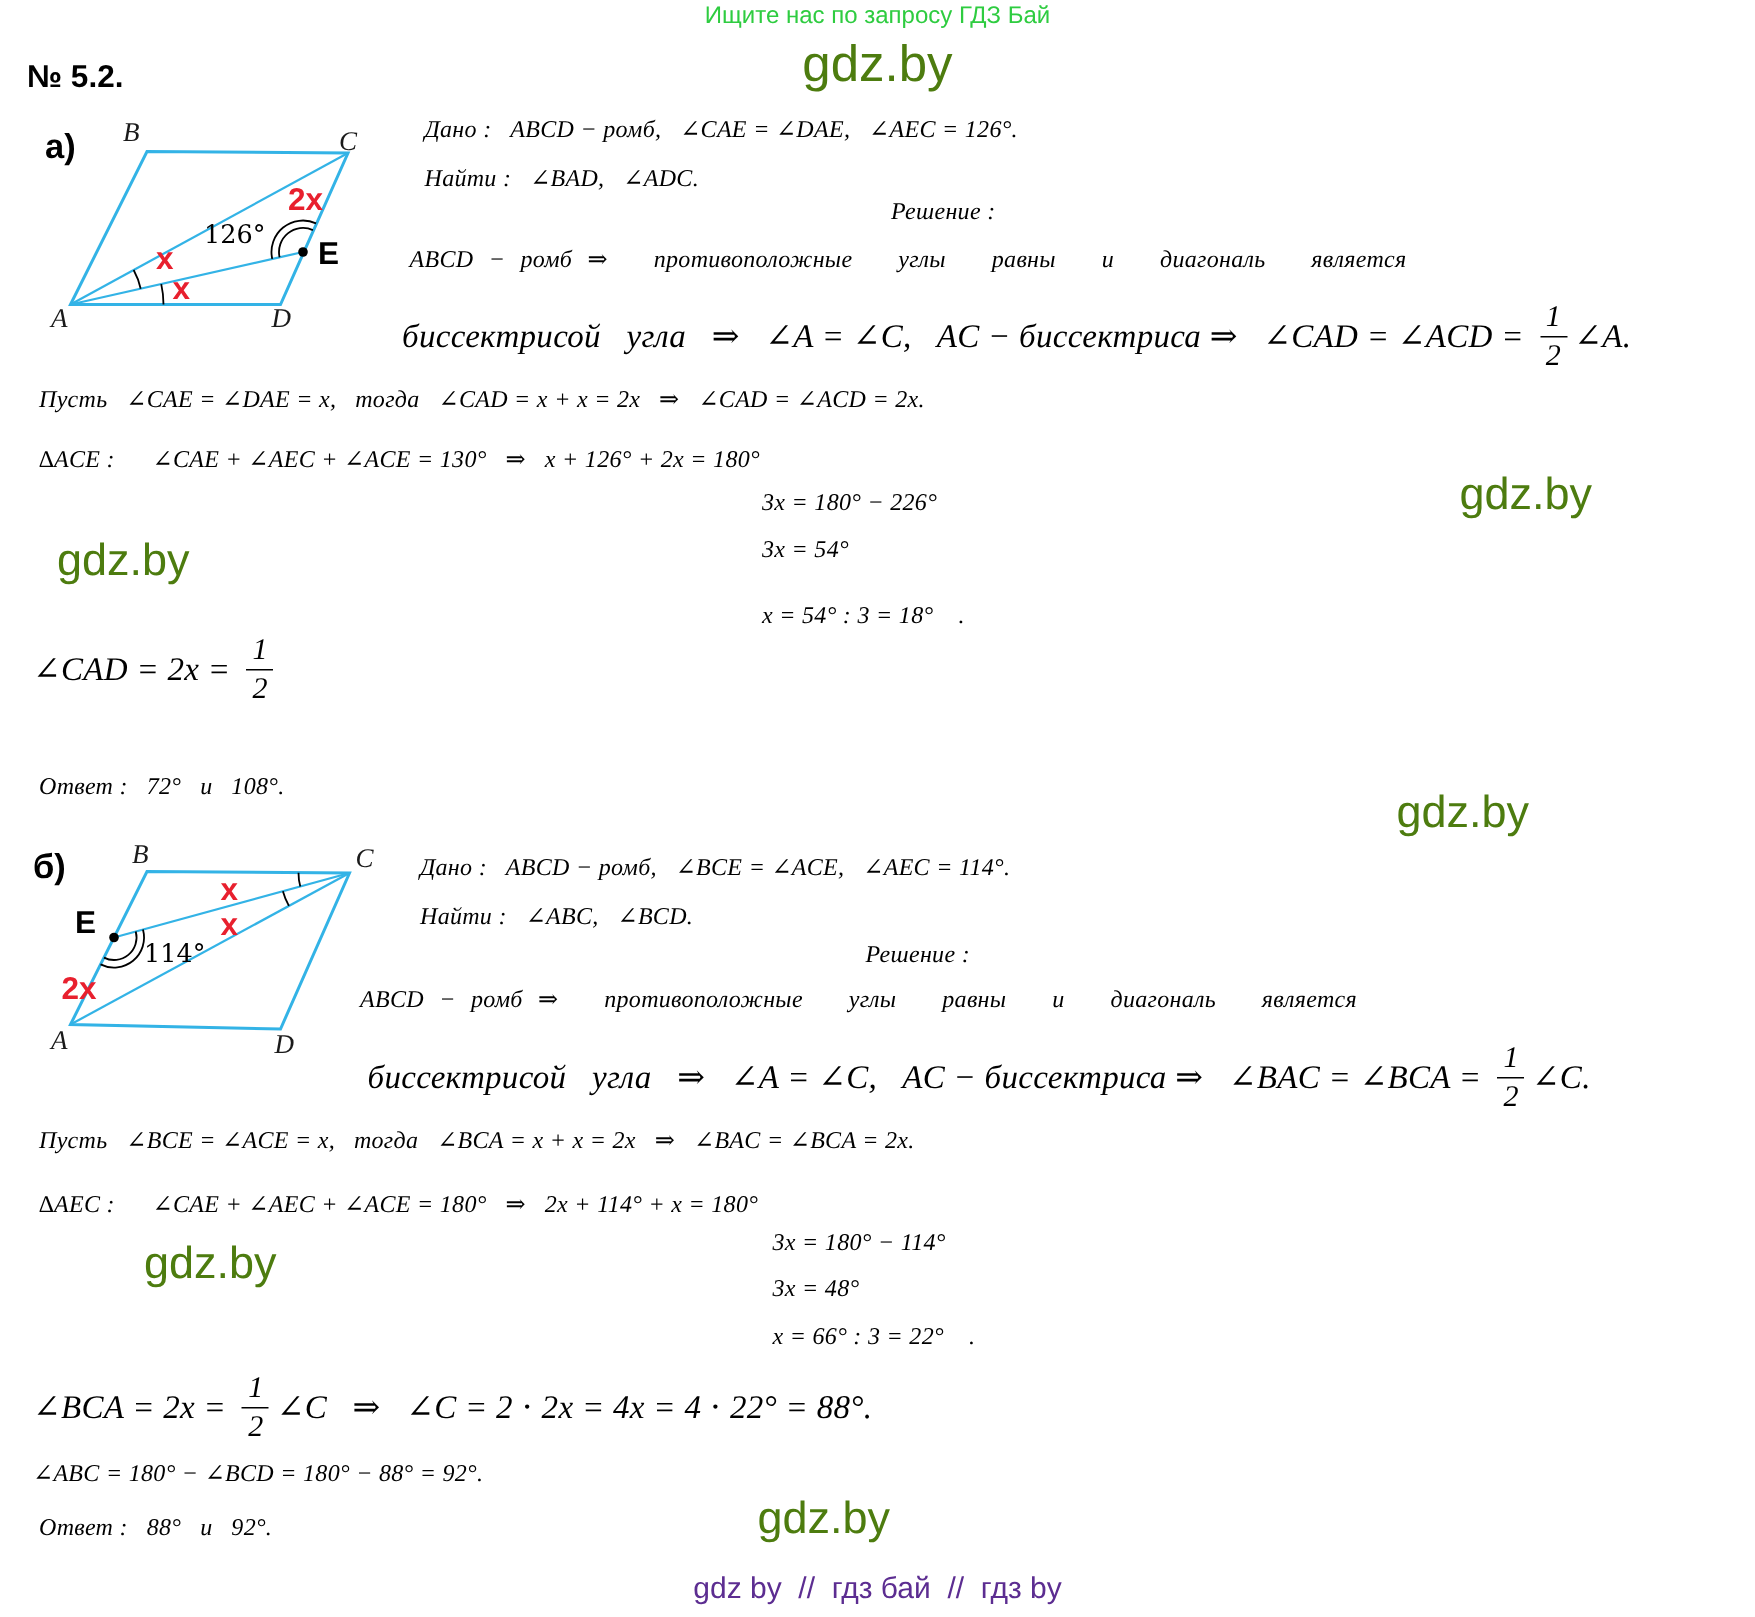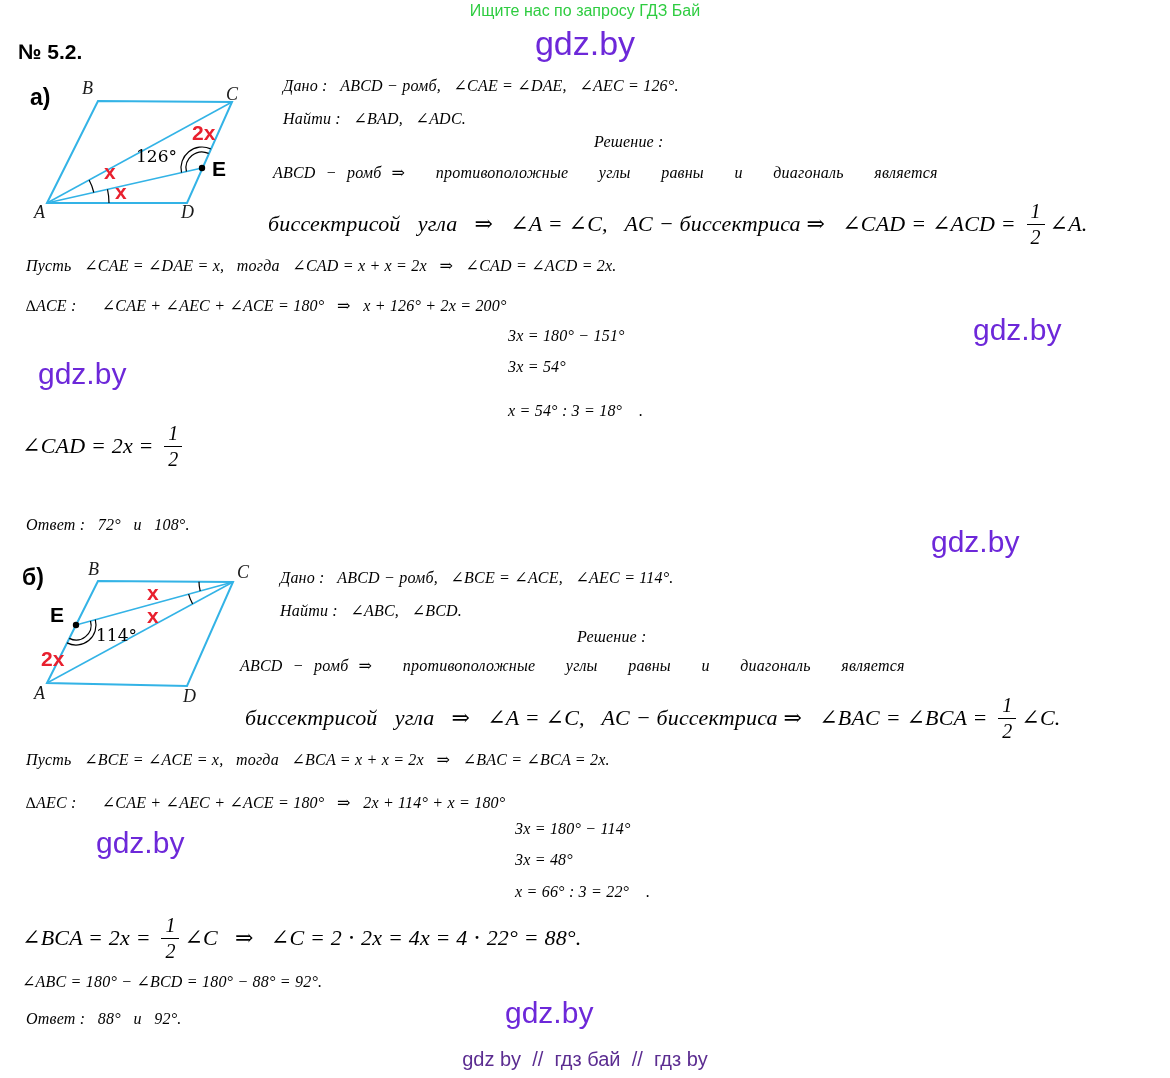--- a/index.html
+++ b/index.html
@@ -8,21 +8,21 @@
     font-family:"Liberation Serif","DejaVu Serif",serif; color:#000;
     overflow:hidden;
   }
   .promo {
     position:absolute; top:2px; left:0; right:0; text-align:center;
     font-family:"Liberation Sans","DejaVu Sans",sans-serif;
     font-size:16px; color:#2ecc40;
   }
   .wm {
     position:absolute; font-family:"Liberation Sans","DejaVu Sans",sans-serif;
-    font-size:30px; color:#6d28d9; white-space:pre;
+    font-size:30px; color:#4d7c0f; white-space:pre;
   }
   .wm.big { font-size:34px; }
   .wm.center { left:0; right:0; text-align:center; }
   .prob-num {
     position:absolute; left:18px; top:40px;
     font-family:"Liberation Sans","DejaVu Sans",sans-serif;
     font-weight:bold; font-size:21px;
   }
   .part-label {
     position:absolute;
@@ -94,22 +94,22 @@
   <div class="fline" style="left:268px; top:196px;">
     <span class="txt">биссектрисой   угла   ⇒   ∠A = ∠C,   AC − биссектриса ⇒   ∠CAD = ∠ACD = </span>
     <span class="frac">
       <span class="num">1</span>
       <span class="den">2</span>
     </span>
     <span class="txt">∠A.</span>
   </div>
 
   <div class="math" style="left:26px; top:256px;">Пусть   ∠CAE = ∠DAE = x,   тогда   ∠CAD = x + x = 2x   ⇒   ∠CAD = ∠ACD = 2x.</div>
-  <div class="math" style="left:26px; top:296px;">∆ACE :      ∠CAE + ∠AEC + ∠ACE = 180°   ⇒   x + 126° + 2x = 200°</div>
-  <div class="math" style="left:508px; top:327px;">3x = 180° − 151°</div>
+  <div class="math" style="left:26px; top:296px;">∆ACE :      ∠CAE + ∠AEC + ∠ACE = 130°   ⇒   x + 126° + 2x = 180°</div>
+  <div class="math" style="left:508px; top:327px;">3x = 180° − 226°</div>
   <div class="math" style="left:508px; top:358px;">3x = 54°</div>
   <div class="math" style="left:508px; top:402px;">x = 54° : 3 = 18°    .</div>
 
   <div class="wm" style="left:973px; top:313px;">gdz.by</div>
   <div class="wm" style="left:38px; top:357px;">gdz.by</div>
 
   <div class="fline" style="left:22px; top:418px;">
     <span class="txt">∠CAD = 2x = </span>
     <span class="frac">
       <span class="num">1</span>

